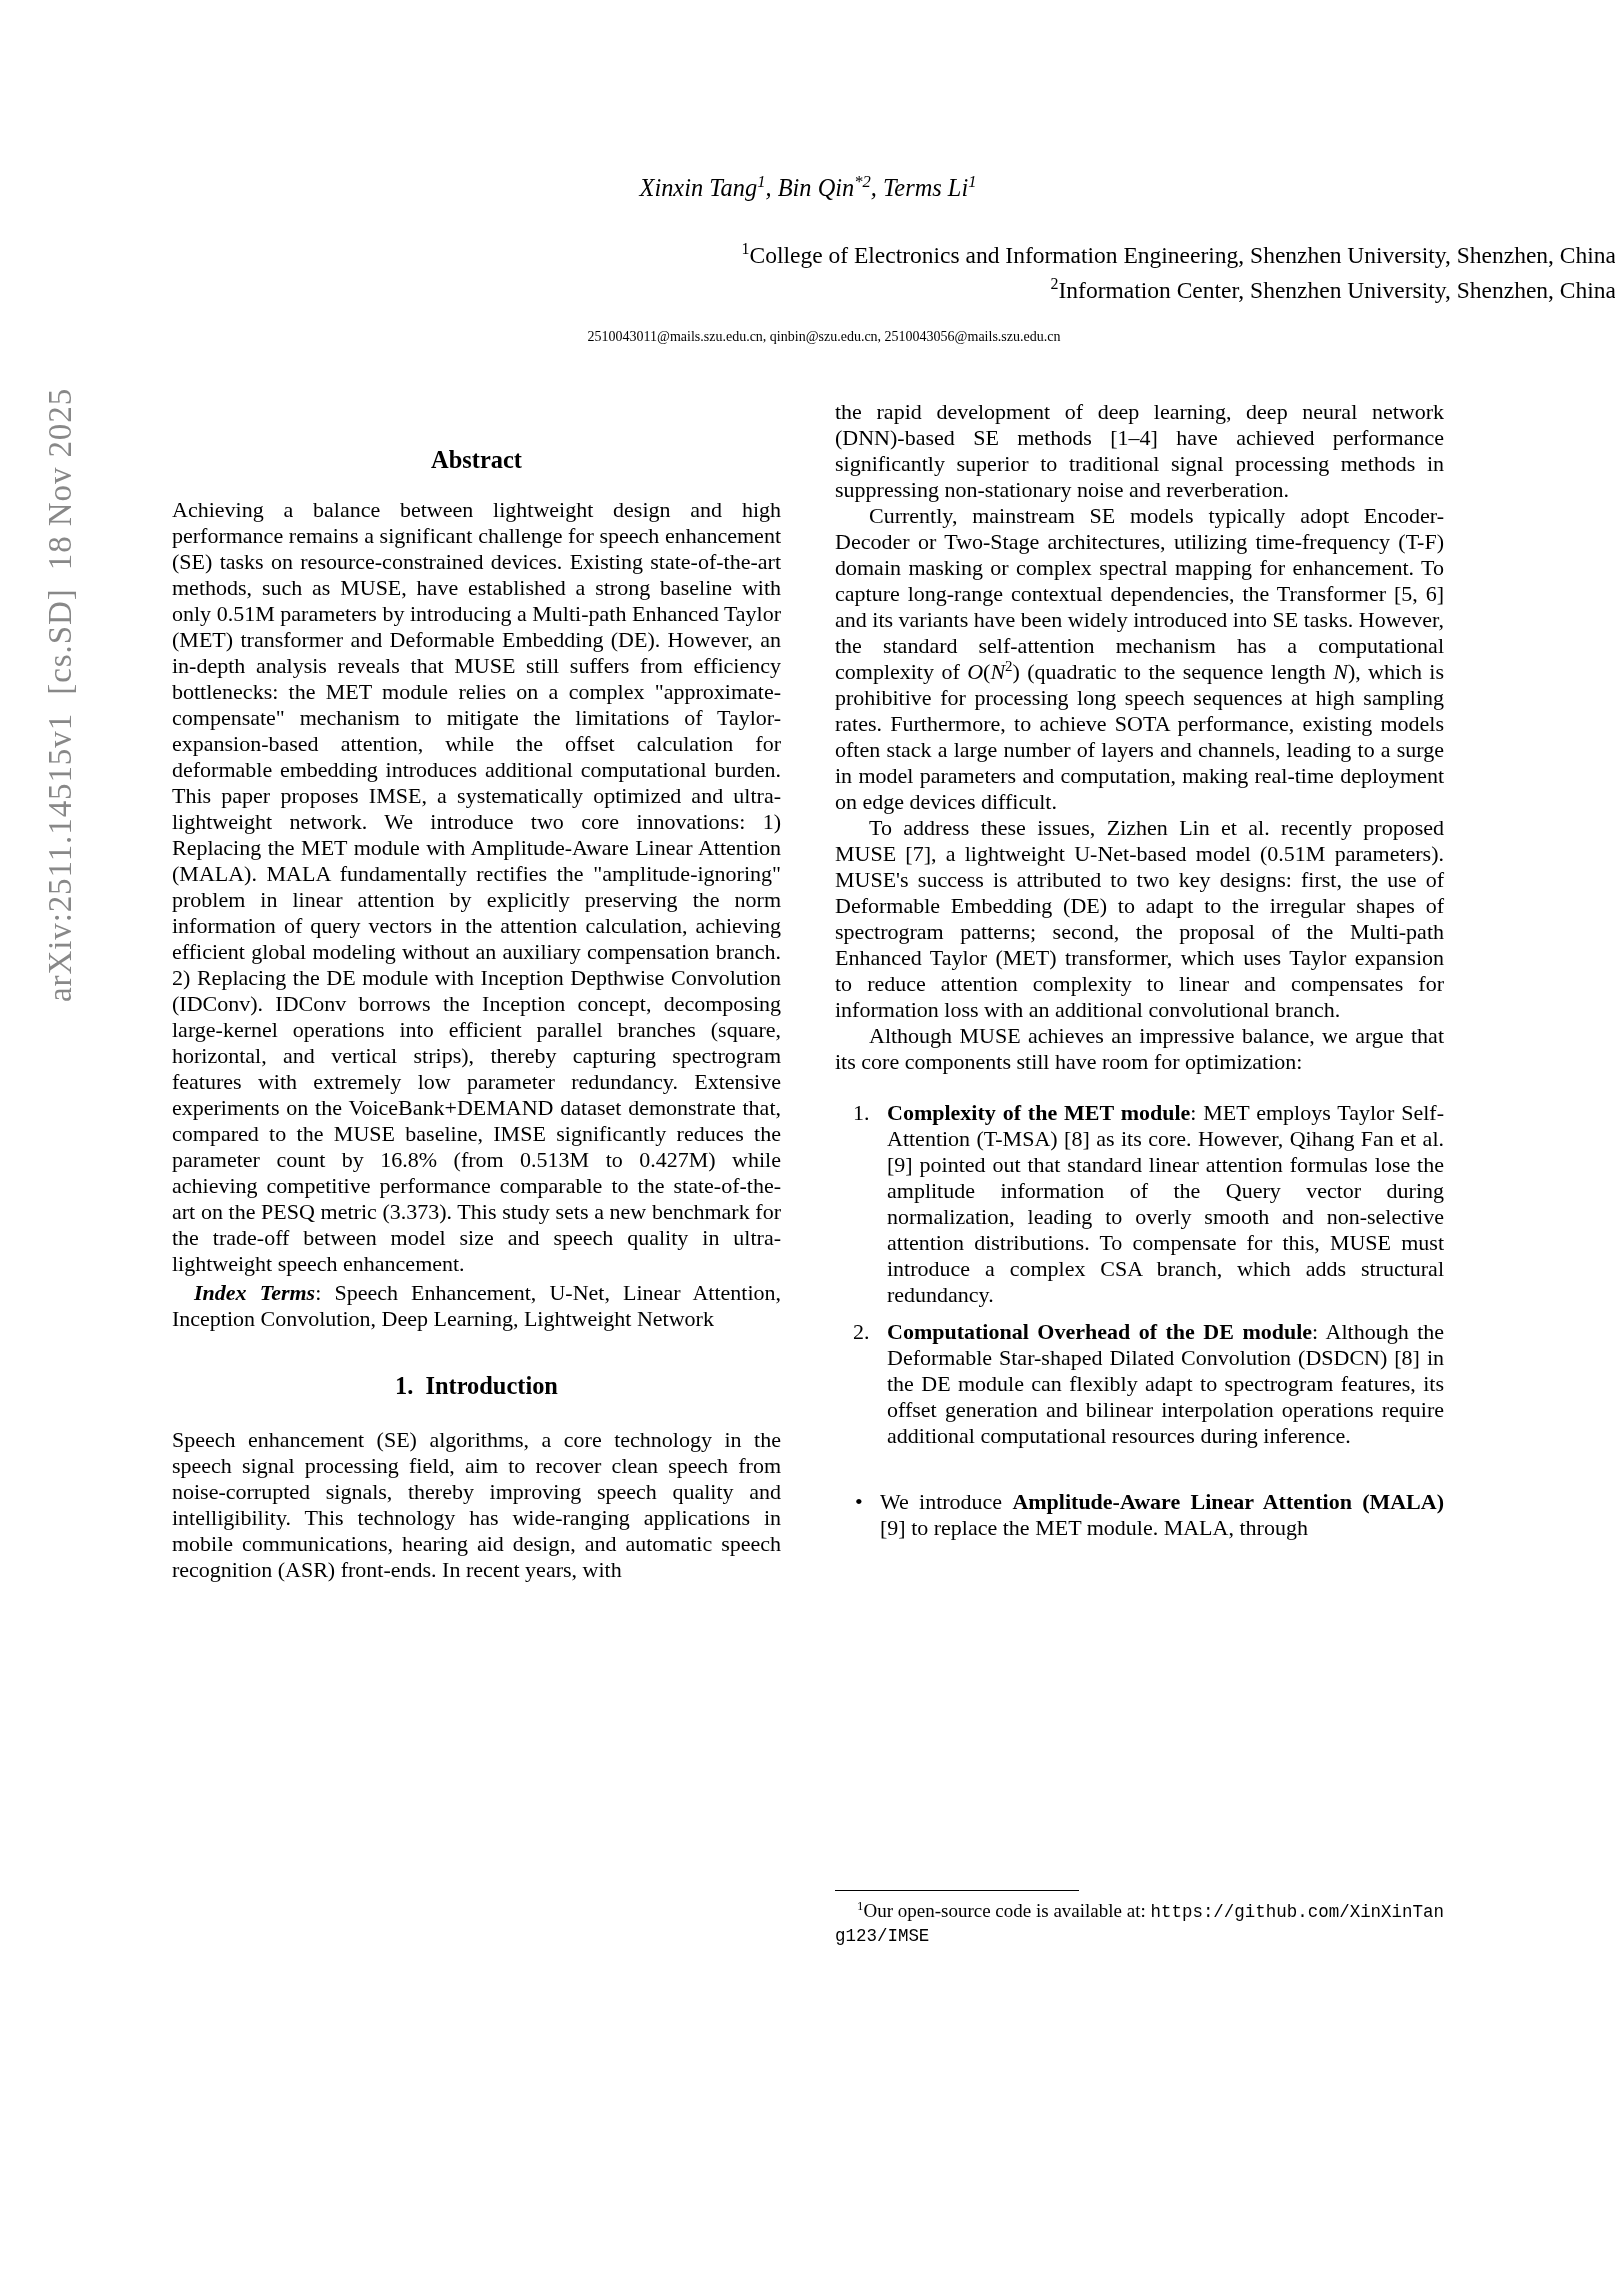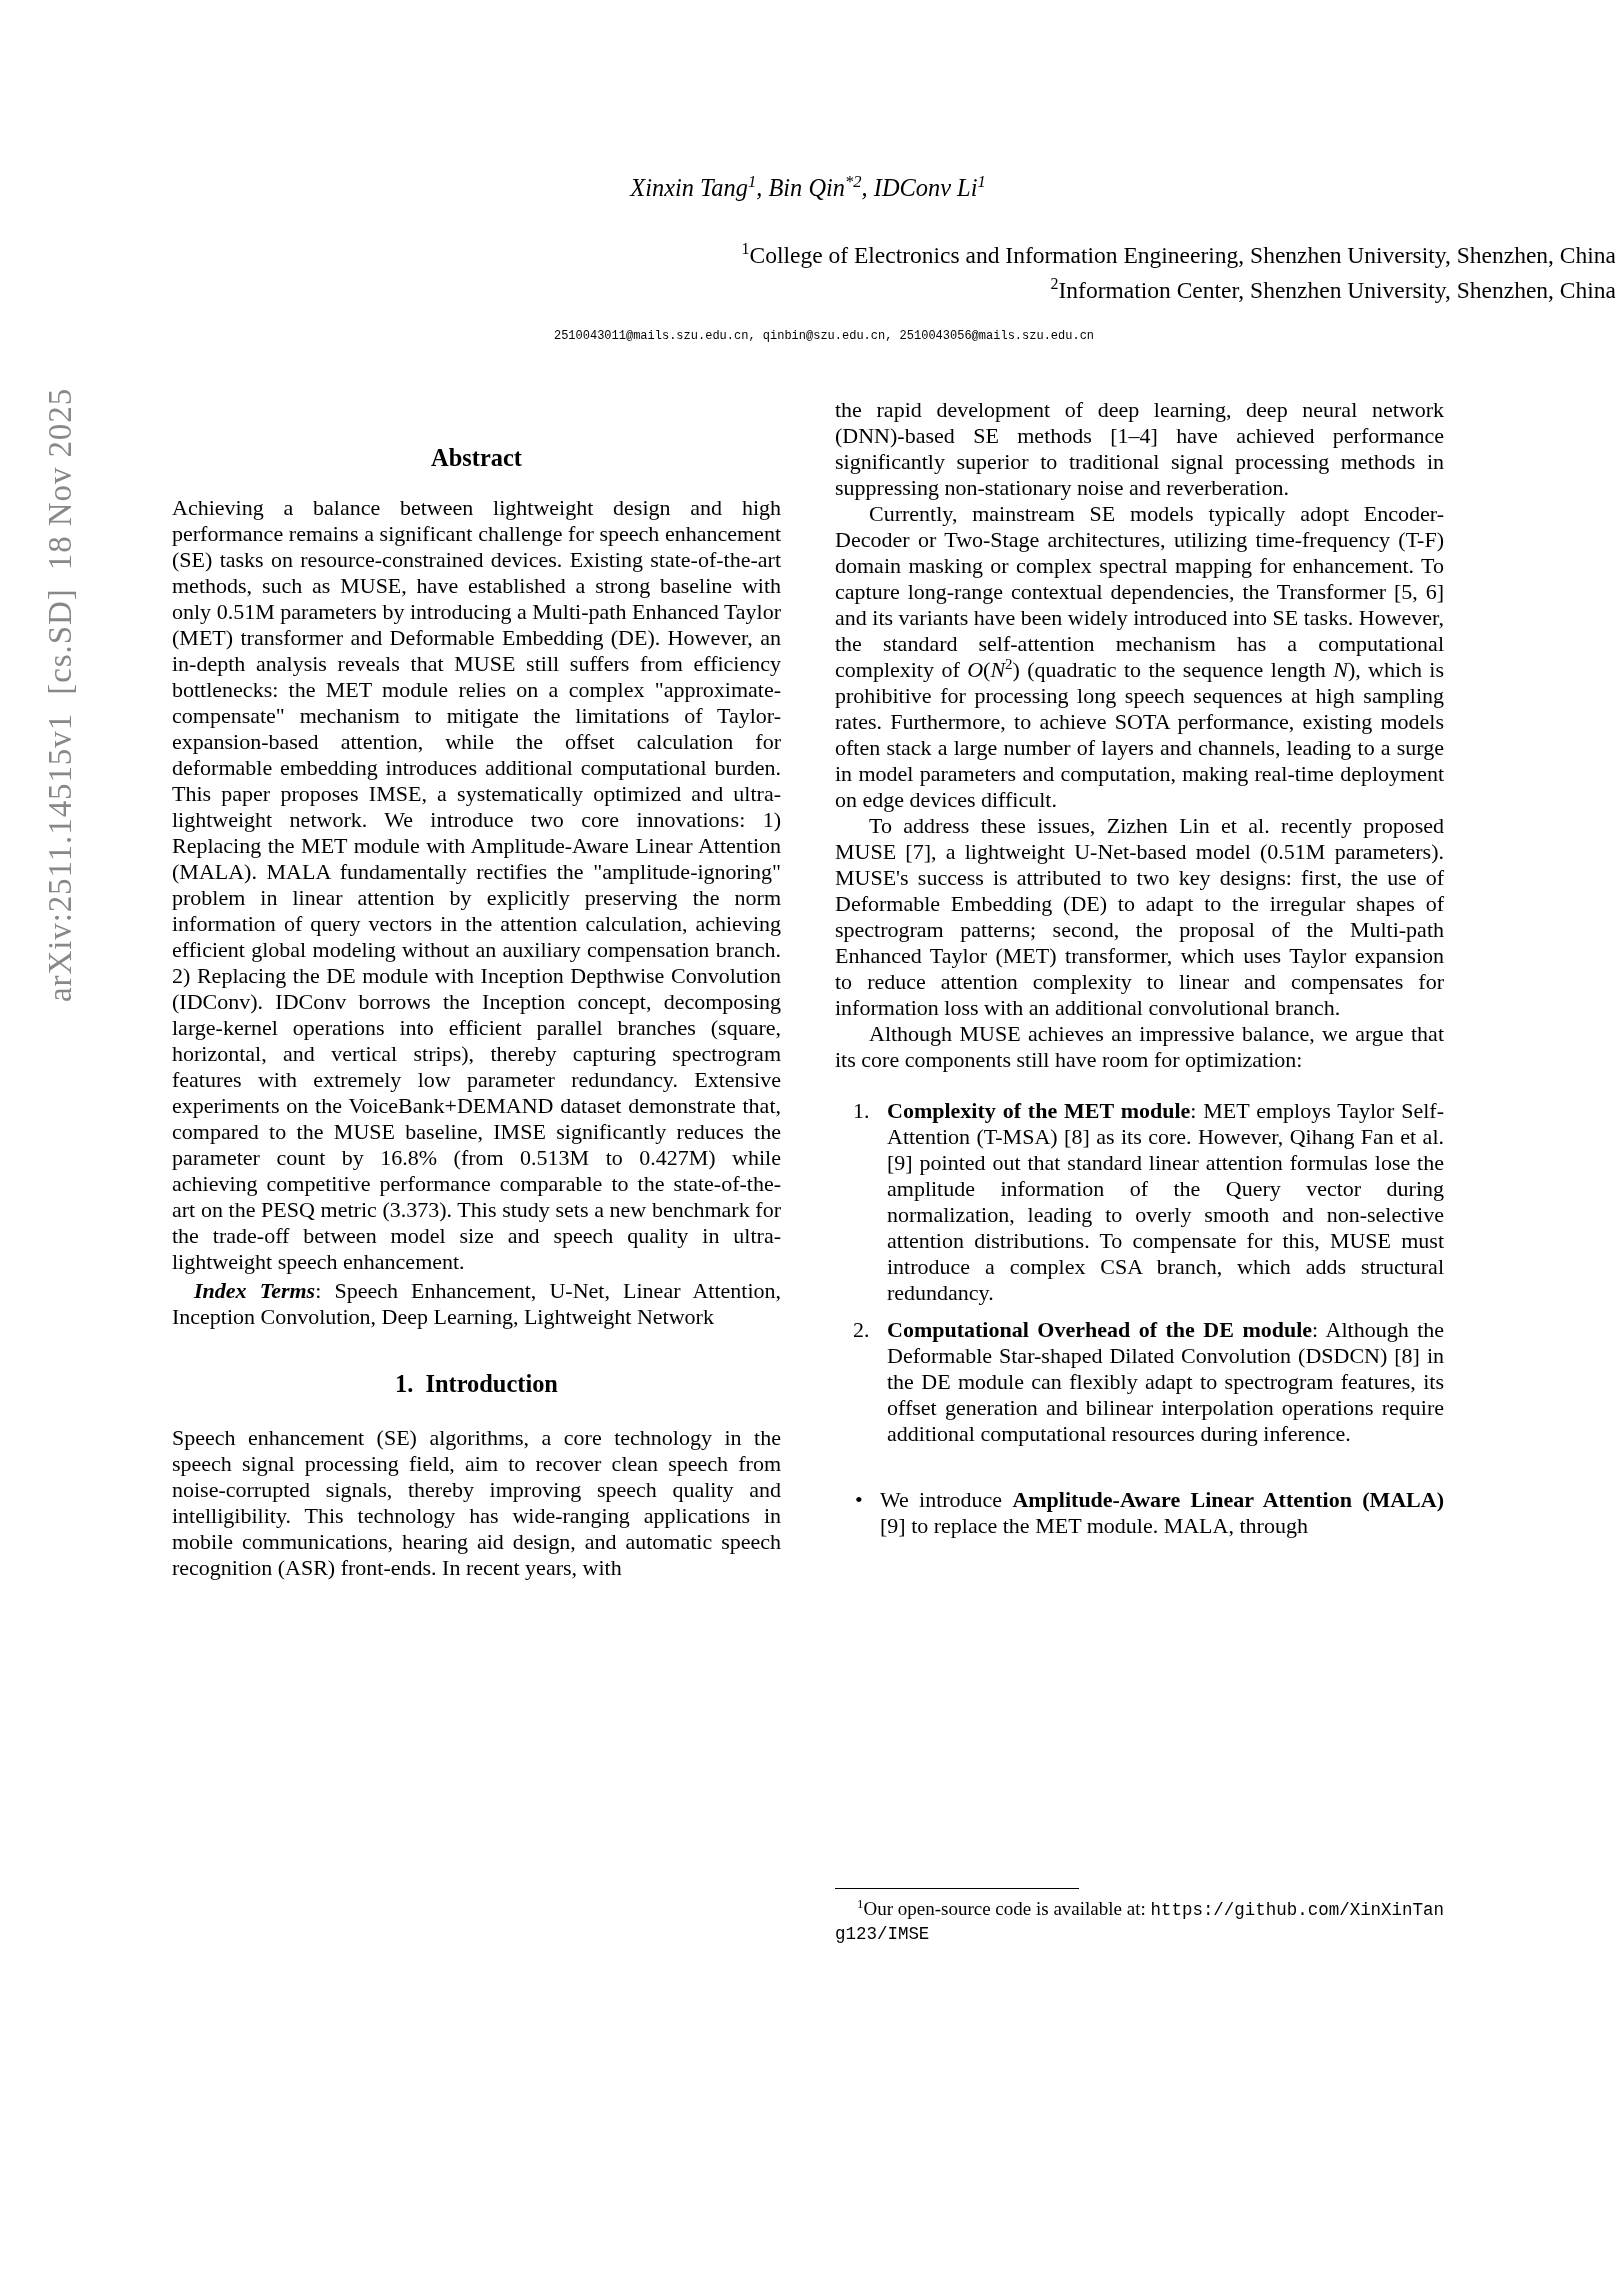--- a/index.html
+++ b/index.html
@@ -29,22 +29,22 @@
   
   .header { padding-top:134px; text-align:center; }
   .title {
     width:1176px; margin:0 auto;
     font-size:31px; font-weight:bold; line-height:1.3;
   }
   .authors { margin-top:40px; font-size:24.4px; font-style:italic; }
   .affils  { margin-top:36px; font-size:23.5px; line-height:1.5;text-align:right; }
   .emails  {
     margin-top:20px;
-    font-family:Liberation Mono, monospace;
-    font-size:12px;
+    font-family:Liberation Serif, serif;
+    font-size:14px;
     margin-left:32px;
   }
 
   
   .columns {
     margin:54px 172px 0 172px;
     display:flex; gap:54px;
     min-height:1549px;
   }
   .col { flex:1 1 0; display:flex; flex-direction:column; }
@@ -83,21 +83,21 @@
   .i { font-style:italic; }
 </style>
 </head>
 <body>
 
 <div class="page">
 
   <div class="arxiv-stamp">arXiv:2511.14515v1  [cs.SD]  18 Nov 2025</div>
 
   <div class="header">
-    <div class="authors"><span>Xinxin Tang</span><span class="sup">1</span><span>, Bin Qin</span><span class="sup">*2</span><span>, IDConv Li</span><span class="sup">1</span></div>
+    <div class="authors"><span>Xinxin Tang</span><span class="sup">1</span><span>, Bin Qin</span><span class="sup">*2</span><span>, Terms Li</span><span class="sup">1</span></div>
     <div class="affils">
       <div><span class="sup">1</span><span>College of Electronics and Information Engineering, Shenzhen University, Shenzhen, China</span></div>
       <div><span class="sup">2</span><span>Information Center, Shenzhen University, Shenzhen, China</span></div>
     </div>
     <div class="emails">2510043011@mails.szu.edu.cn, qinbin@szu.edu.cn, 2510043056@mails.szu.edu.cn</div>
   </div>
 
   <div class="columns">
 
     <div class="col">

